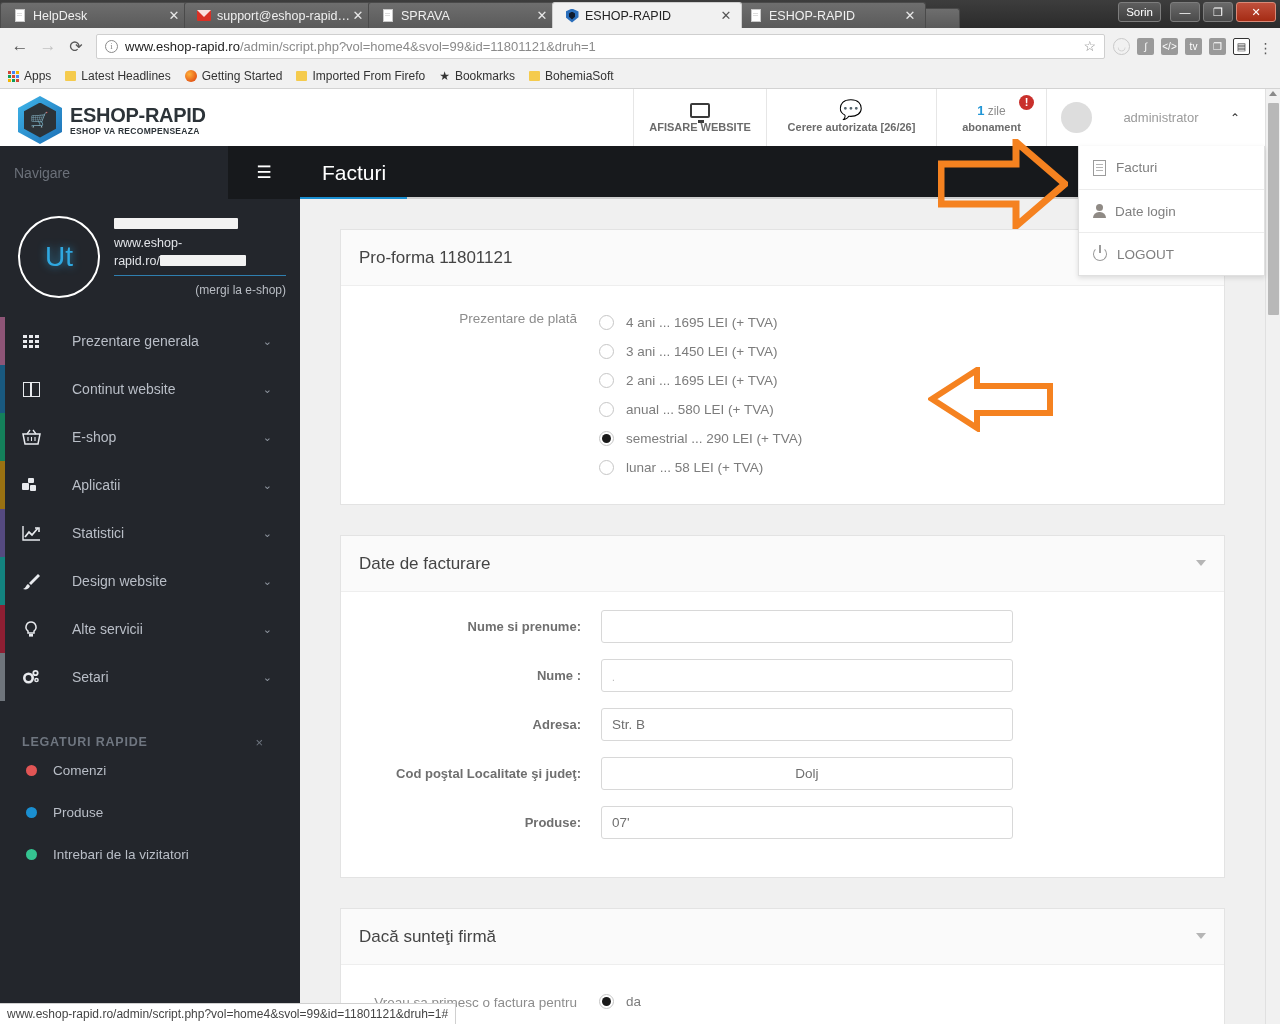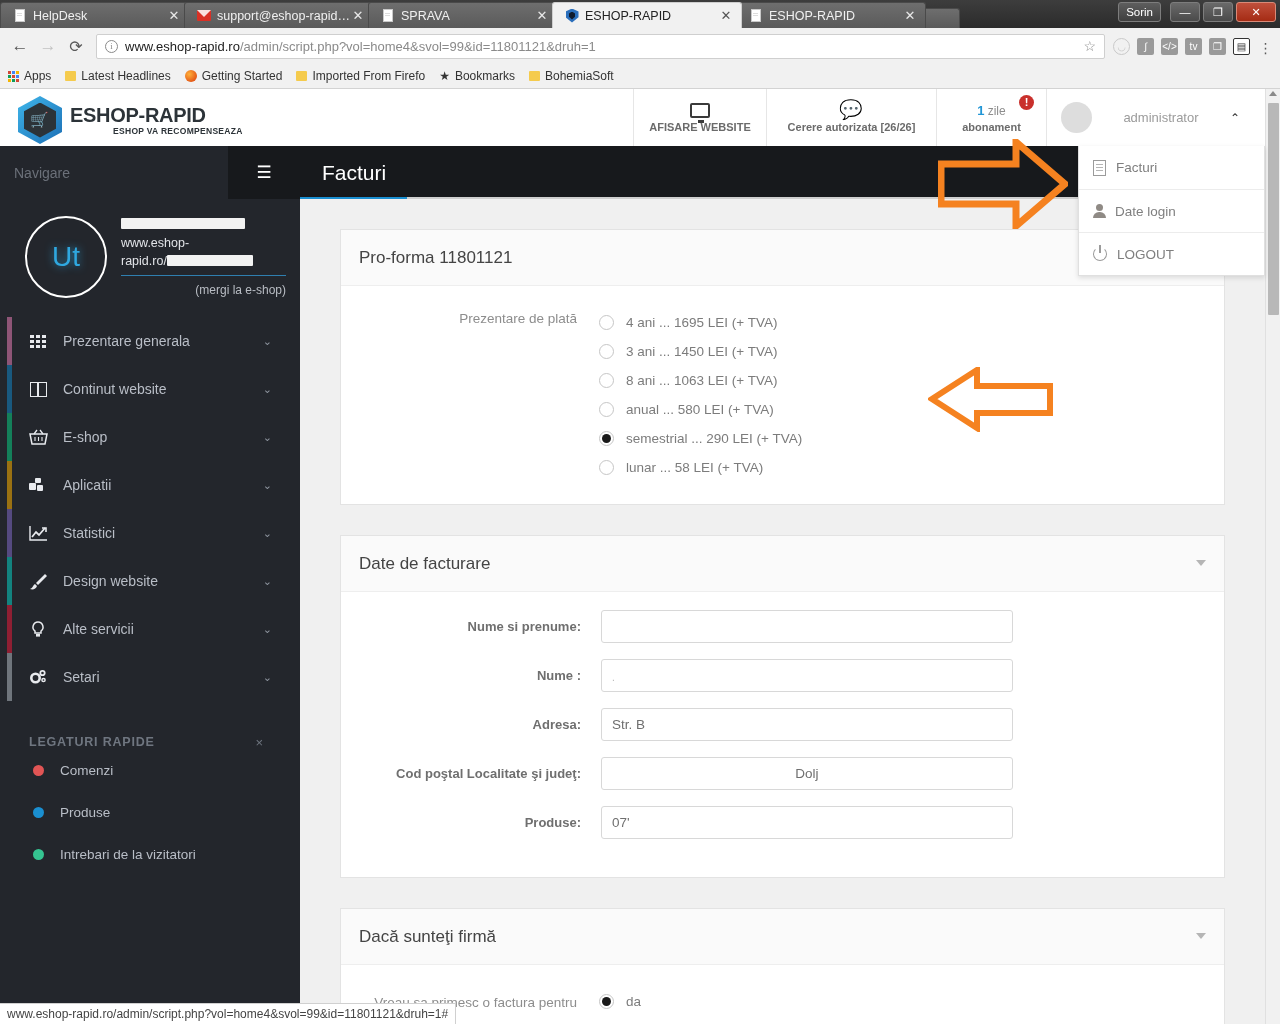--- a/index.html
+++ b/index.html
@@ -116,21 +116,21 @@
 
   
   .logo-bar{position:absolute;top:0;left:0;width:1265px;height:57px;background:#fff;}
   .logo{position:absolute;left:18px;top:7px;display:flex;align-items:center;gap:8px;}
   .hexlogo{width:44px;height:48px;background:linear-gradient(135deg,#3fb6ea,#1c6fb5);
     clip-path:polygon(50% 0,100% 25%,100% 75%,50% 100%,0 75%,0 25%);
     display:flex;align-items:center;justify-content:center;}
   .hexlogo .inner{width:32px;height:35px;background:#2c3338;clip-path:polygon(50% 0,100% 25%,100% 75%,50% 100%,0 75%,0 25%);
     display:flex;align-items:center;justify-content:center;font-size:15px;color:#fff;}
   .logo-text .l1{font-size:20px;font-weight:bold;color:#2c3338;letter-spacing:-0.3px;line-height:20px;}
-  .logo-text .l2{font-size:8.5px;font-weight:bold;color:#2c3338;letter-spacing:0.3px;margin-top:1px;margin-left:43px;}
+  .logo-text .l2{font-size:8.5px;font-weight:bold;color:#2c3338;letter-spacing:0.3px;margin-top:1px;}
 
   .topnav{position:absolute;top:0;right:15px;height:57px;display:flex;align-items:stretch;}
   .topnav-item{
     width:133px;border-left:1px solid #e6e6e6;
     display:flex;flex-direction:column;align-items:center;justify-content:center;gap:3px;
     font-size:11px;font-weight:bold;color:#6b6b6b;text-align:center;position:relative;
   }
   .topnav-item.wide{width:170px;}
   .topnav-item.days{width:110px;font-weight:bold;}
   .topnav-item.user{width:204px;flex-direction:row;gap:0;justify-content:flex-start;padding-left:14px;font-weight:normal;}
@@ -169,35 +169,35 @@
   .nav-left{position:absolute;left:0;top:0;width:228px;height:53px;background:#23262c;
     display:flex;align-items:center;padding-left:14px;color:#6b7079;font-size:14px;}
   .hamburger{position:absolute;left:228px;top:0;width:72px;height:53px;background:#17191c;
     display:flex;align-items:center;justify-content:center;color:#fff;font-size:17px;}
   .page-tab{position:absolute;left:300px;top:0;height:53px;display:flex;align-items:center;
     padding:0 22px;color:#fff;font-size:21px;}
   .tab-underline{position:absolute;left:300px;top:51px;width:107px;height:3px;background:#1a8fd1;}
   .strip-sep{position:absolute;left:300px;top:51px;width:965px;height:3px;background:#cfcfcf;}
 
   
-  .sidebar{position:absolute;top:110px;left:0;width:300px;height:825px;background:#23262c;padding-left:7px;}
+  .sidebar{position:absolute;top:110px;left:0;width:300px;height:825px;background:#23262c;}
   .side-user{height:115px;display:flex;align-items:center;padding:0 14px 0 18px;gap:14px;}
   .side-avatar{width:82px;height:82px;border-radius:50%;border:2px solid #fff;
     display:flex;align-items:center;justify-content:center;color:#2fa8e0;font-size:28px;
     text-shadow:0 0 8px rgba(47,168,224,.8);flex:0 0 82px;}
   .side-user-info{flex:1;color:#e2e4e8;font-size:12.5px;line-height:18px;position:relative;padding-top:4px;}
   .redact{display:block;height:11px;background:#f2f2f2;border-radius:1px;}
   .redact.r1{width:124px;margin-bottom:5px;}
   .url-line{white-space:nowrap;}
   .redact.r2{display:inline-block;width:86px;height:11px;vertical-align:-1px;}
   .side-underline{height:1px;background:#2f7fb0;margin-top:5px;}
   .mergi{color:#b9bdc4;font-size:12px;text-align:right;margin-top:5px;}
 
   .menu{padding-top:3px;}
-  .menu-item{height:48px;display:flex;align-items:center;padding-left:20px;gap:14px;
+  .menu-item{height:48px;display:flex;align-items:center;padding-left:20px;gap:30px;
     color:#b9bec7;font-size:14px;position:relative;}
   .menu-item .accent{position:absolute;left:0;top:0;width:5px;height:48px;}
   .menu-item .mi-icon{width:22px;display:flex;align-items:center;justify-content:center;color:#e8eaee;}
   .menu-item .mi-label{flex:1;}
   .menu-item .chev{margin-right:28px;color:#8f96a0;font-size:11px;}
 
   .ic-grid{width:16px;height:13px;display:grid;grid-template-columns:repeat(3,4px);grid-template-rows:repeat(3,3px);gap:2px;}
   .ic-grid i{background:#e8eaee;display:block;}
   .ic-cols{width:17px;height:15px;border:1.6px solid #e8eaee;position:relative;}
   .ic-cols::after{content:"";position:absolute;left:6.5px;top:-1px;width:1.6px;height:15px;background:#e8eaee;}
@@ -557,21 +557,21 @@
               <div class="radio-row">
                 <span class="radio"></span>
                 <span>4 ani ... 1695 LEI (+ TVA)</span>
               </div>
               <div class="radio-row">
                 <span class="radio"></span>
                 <span>3 ani ... 1450 LEI (+ TVA)</span>
               </div>
               <div class="radio-row">
                 <span class="radio"></span>
-                <span>8 ani ... 1063 LEI (+ TVA)</span>
+                <span>2 ani ... 1695 LEI (+ TVA)</span>
               </div>
               <div class="radio-row">
                 <span class="radio"></span>
                 <span>anual ... 580 LEI (+ TVA)</span>
               </div>
               <div class="radio-row">
                 <span class="radio checked"></span>
                 <span>semestrial ... 290 LEI (+ TVA)</span>
               </div>
               <div class="radio-row">

